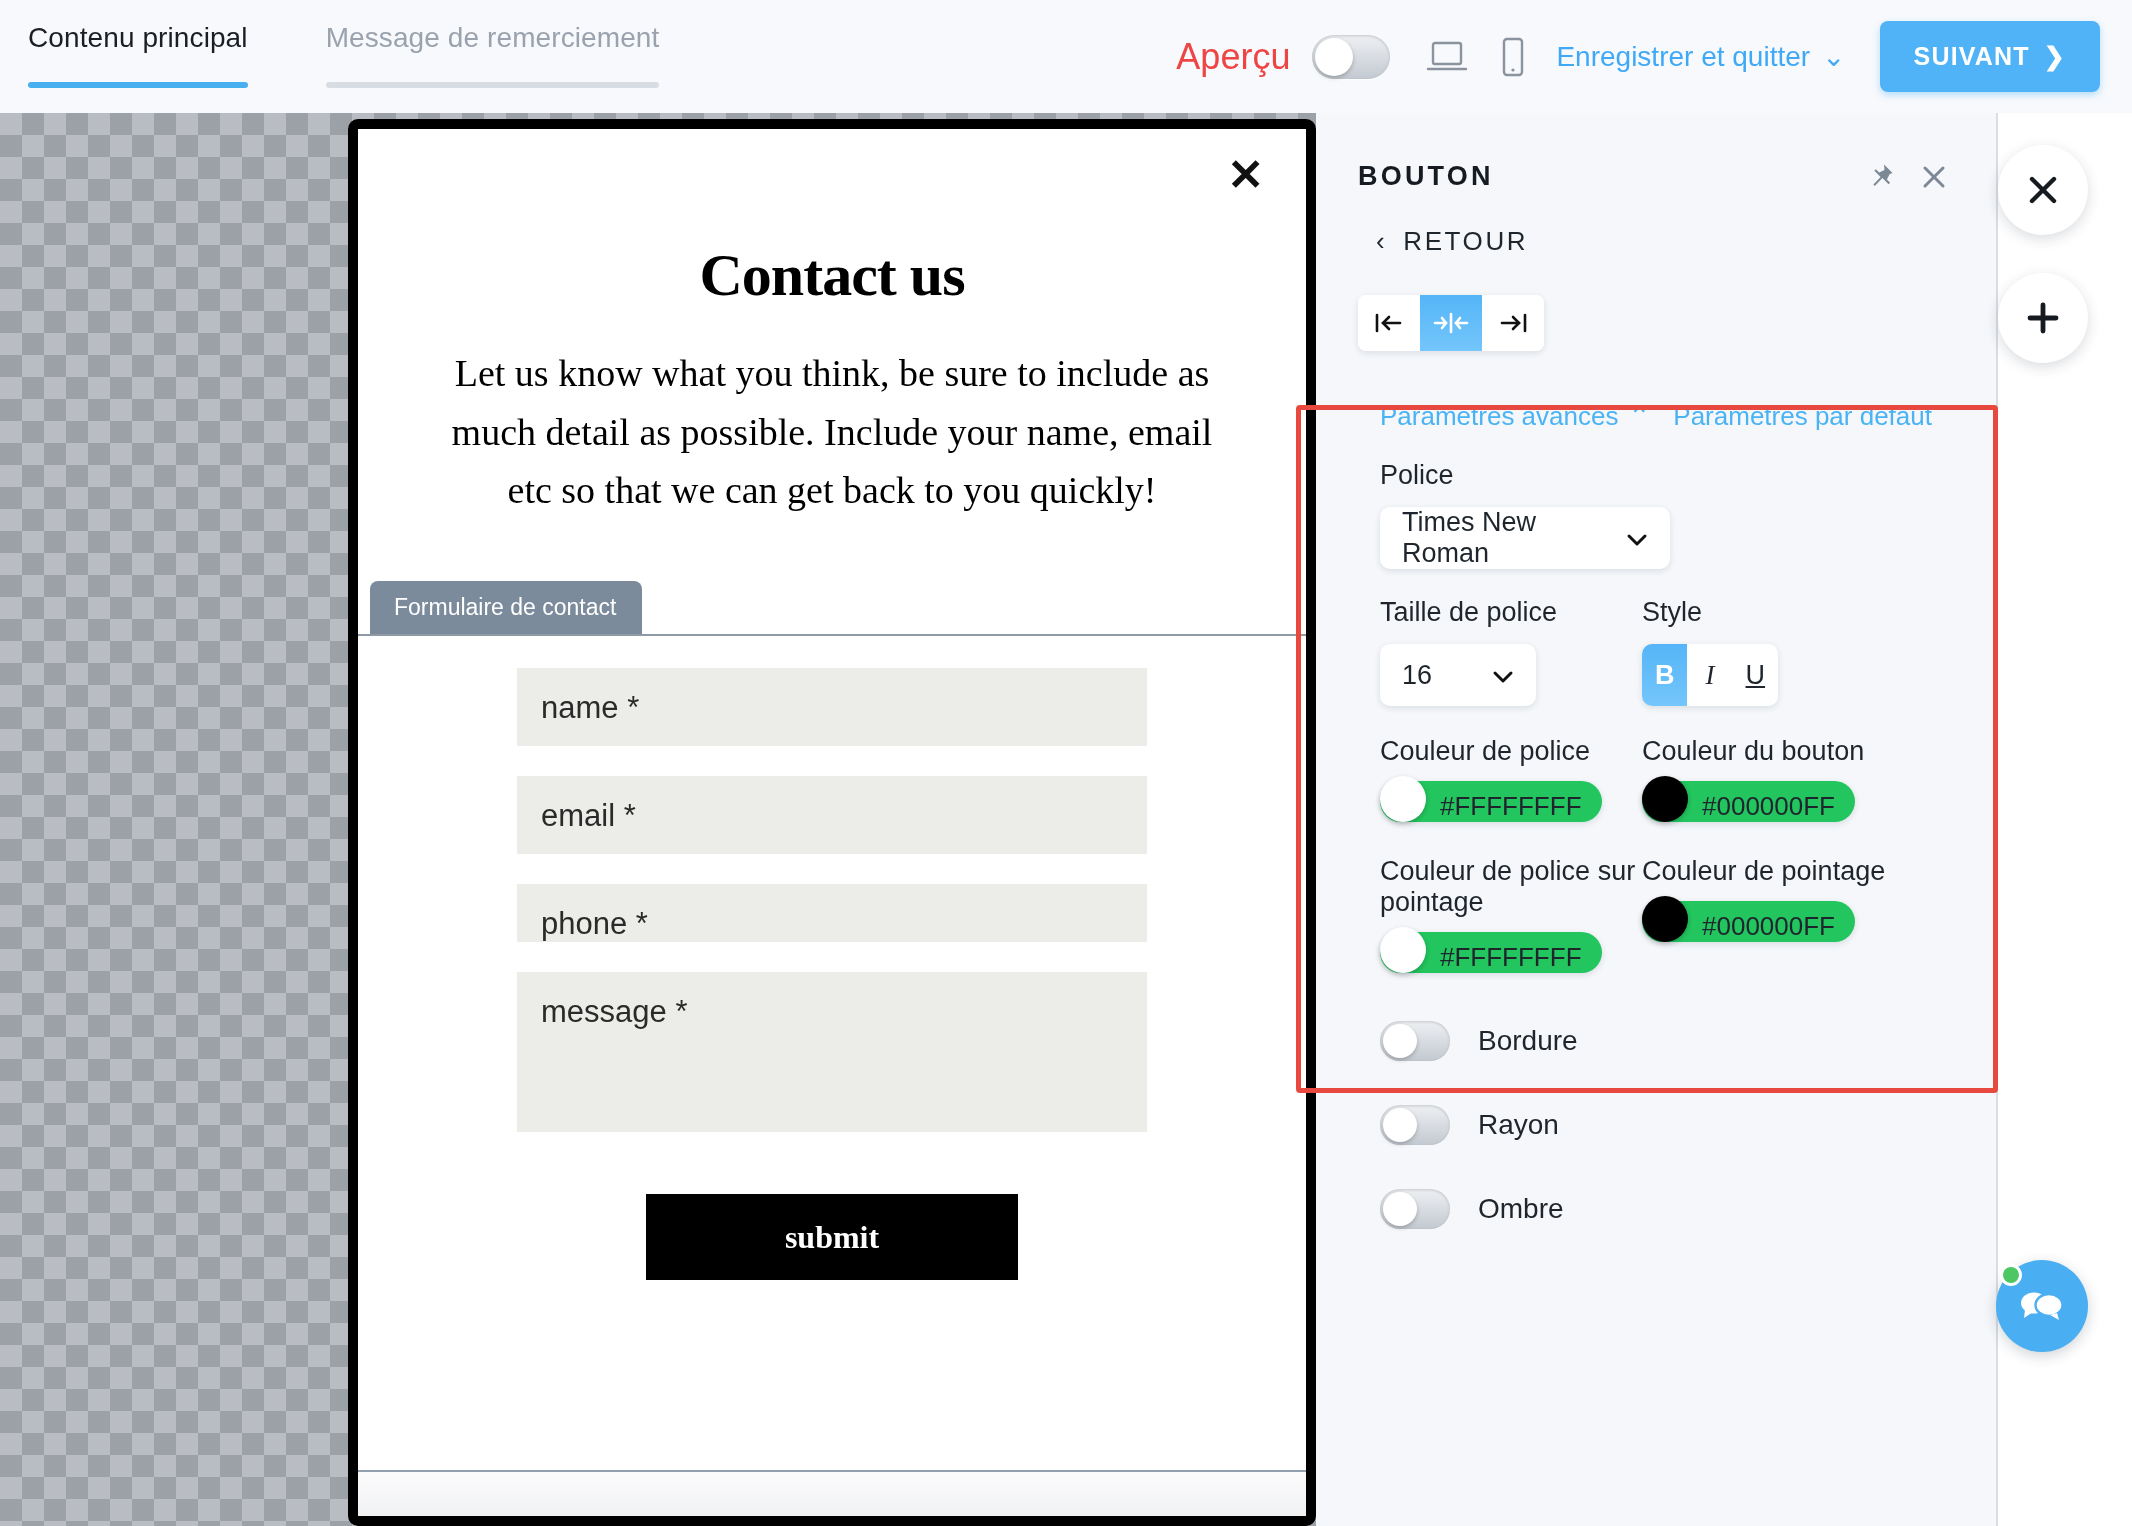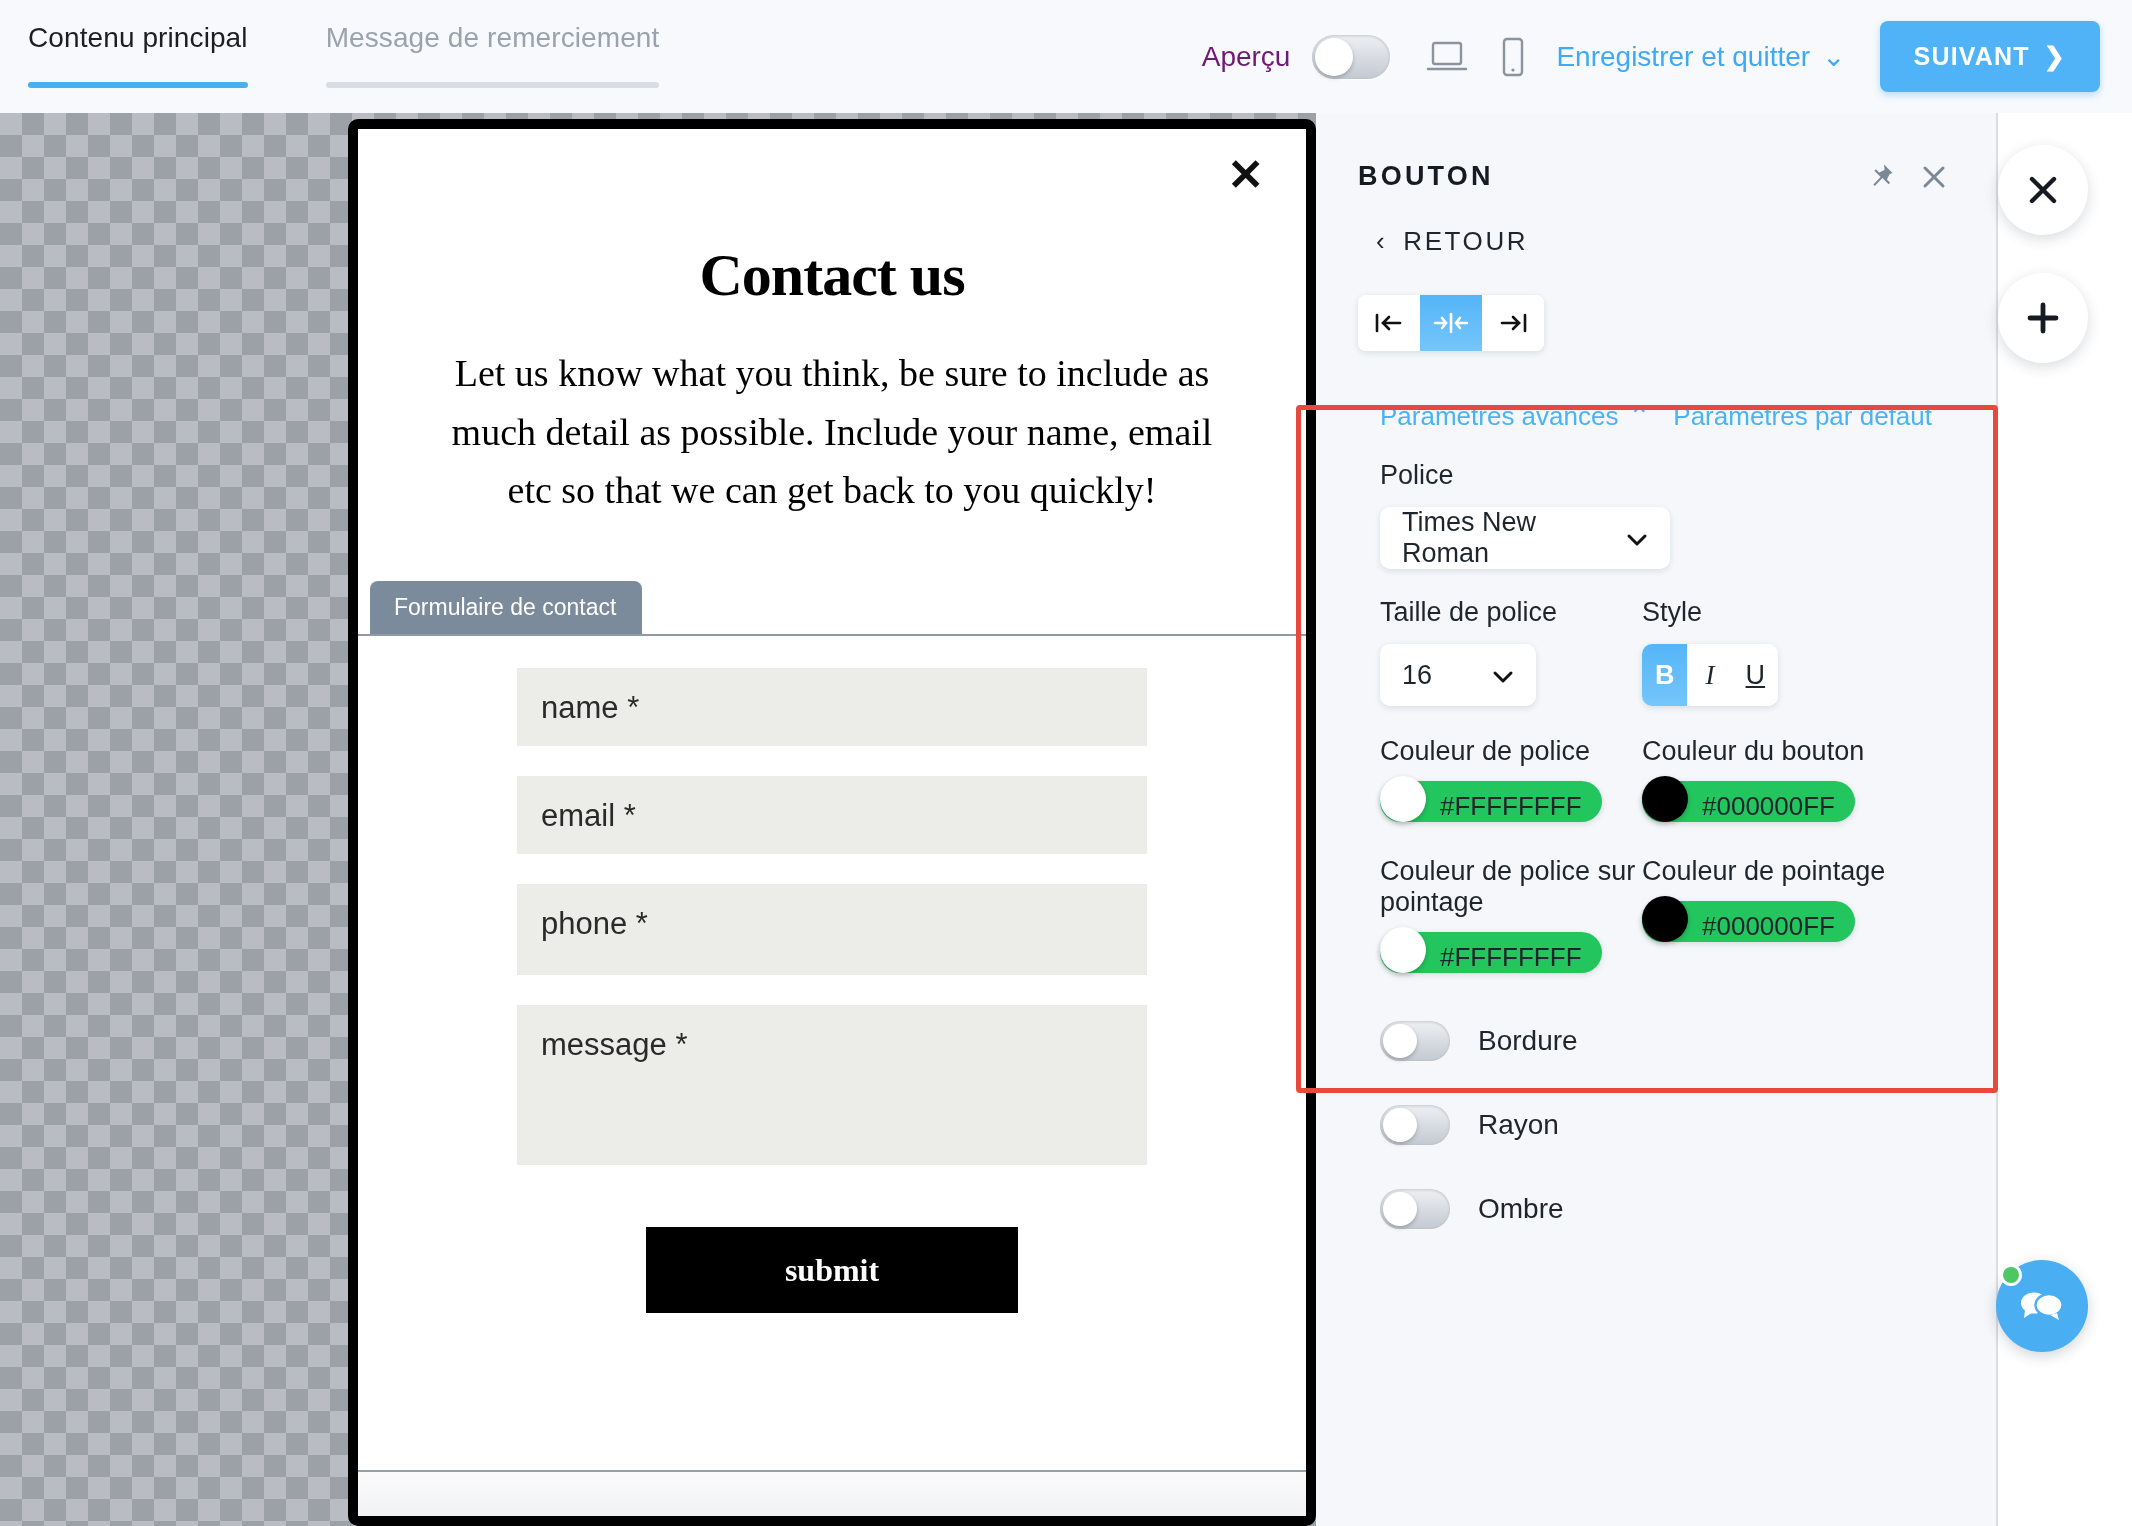--- a/index.html
+++ b/index.html
@@ -27,21 +27,21 @@
   .tab-underline {
     position: absolute; left: 0; bottom: 0; height: 6px; width: 100%;
     background: #d8dde3; border-radius: 3px;
   }
   .tab.active .tab-underline { background: #49b0f0; }
 
   .topright {
     position: absolute; right: 0; top: 0; height: 113px;
     display: flex; align-items: center; padding-right: 32px; gap: 0;
   }
-  .apercu-label { font-size: 28px; color: #701a75; margin-right: 22px; }
+  .apercu-label { font-size: 36px; color: #ef4444; margin-right: 22px; }
   .toggle-pill {
     width: 78px; height: 44px; border-radius: 22px;
     background: linear-gradient(180deg,#eef0f3 0%, #c3c9d1 100%);
     box-shadow: inset 0 1px 3px rgba(0,0,0,.18), 0 1px 2px rgba(255,255,255,.8);
     position: relative; cursor: pointer; margin-right: 34px;
   }
   .toggle-knob {
     position: absolute; left: 3px; top: 3px; width: 38px; height: 38px;
     border-radius: 50%; background: #ffffff;
     box-shadow: 0 2px 4px rgba(0,0,0,.22);
@@ -98,21 +98,21 @@
   }
   .form-area { position: absolute; left: 0; top: 507px; width: 100%; }
   .field {
     background: #ecece8; margin: 0 auto; width: 630px;
     display: flex; align-items: flex-start;
     font-size: 31px; color: #2a2a2a;
     padding: 26px 24px; font-family: "Liberation Sans", sans-serif;
   }
   .field.f-name { margin-top: 32px; height: 78px; padding-top: 22px; }
   .field.f-email { margin-top: 30px; height: 78px; padding-top: 22px; }
-  .field.f-phone { margin-top: 30px; height: 91px; padding-top: 22px; }
+  .field.f-phone { margin-top: 30px; height: 58px; padding-top: 22px; }
   .field.f-message { margin-top: 30px; height: 160px; padding-top: 22px; }
   .submit-btn {
     display: block; margin: 62px auto 0 auto; width: 372px; height: 86px;
     background: #000; color: #fff; border: none; cursor: pointer;
     font-family: "Liberation Serif", serif; font-weight: bold;
     font-size: 32px;
   }
   .popup-footline {
     position: absolute; left: 0; bottom: 44px; width: 100%; height: 2px; background: #93a0ad;
   }

